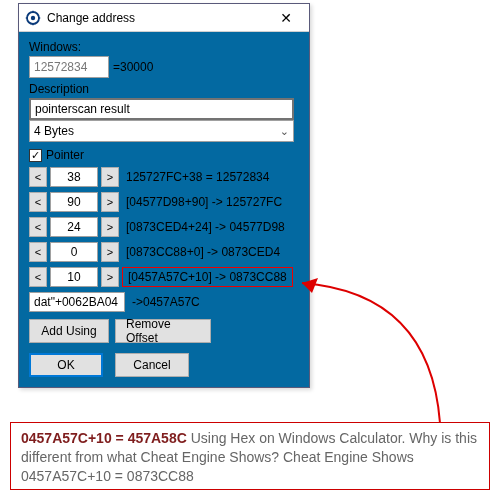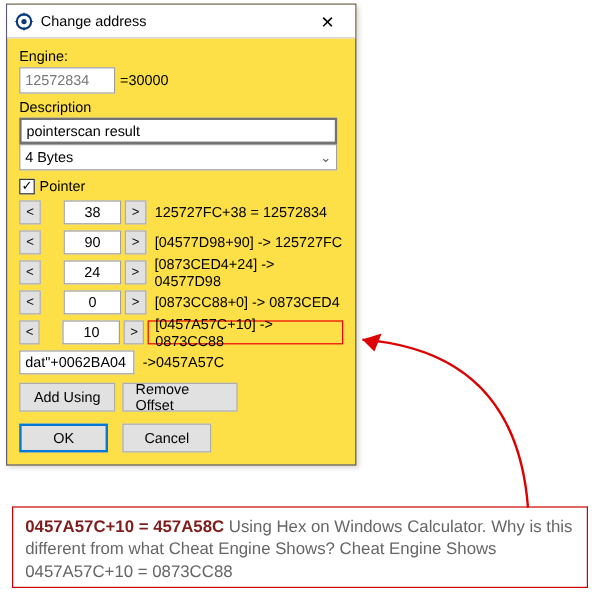--- a/index.html
+++ b/index.html
@@ -8,25 +8,25 @@
     font-family: "Segoe UI", Tahoma, sans-serif;
     font-size: 12px;
     background: #fff;
     width: 500px;
     height: 500px;
     position: relative;
     overflow: hidden;
   }
   .dialog {
     position: absolute;
-    left: 5px;
+    left: 18px;
     top: 3px;
     width: 292px;
     border: 1px solid #5a5a7a;
-    background: #fde047;
+    background: #0369a1;
     box-shadow: 2px 2px 4px rgba(0,0,0,0.15);
   }
   .titlebar {
     height: 28px;
     background: #fff;
     display: flex;
     align-items: center;
     padding: 0 2px 0 6px;
     border-bottom: 1px solid #d0d0d0;
   }
@@ -81,21 +81,21 @@
   .offset-row { display:flex; align-items:center; gap:3px; margin-bottom:3px; height:22px;}
   .sbtn {
     width:18px; height:20px;
     border:1px solid #adadad; background:#e1e1e1;
     display:flex; align-items:center; justify-content:center;
     font-size:11px;
   }
   .offset-input {
     width:48px; height:20px;
     border:1px solid #a0a0a0; background:#fff;
-    padding:2px 4px; font-size:12px; text-align:center;margin-left:16px;
+    padding:2px 4px; font-size:12px; text-align:center;
   }
   .offset-result {
     font-size:12px; padding-left:4px;
     height:20px; display:flex; align-items:center;
   }
   .offset-result.highlight {
     border:1.5px solid #e00; padding:0 5px;
   }
   .base-input {
     width:96px; height:20px;
@@ -145,21 +145,21 @@
         <circle cx="8" cy="8" r="6" fill="none" stroke="#0a3a7a" stroke-width="1.8"></circle>
         <circle cx="8" cy="8" r="2.2" fill="#0a3a7a"></circle>
         <path d="M8 0 L9 3 L7 3 Z M8 16 L9 13 L7 13 Z M0 8 L3 9 L3 7 Z M16 8 L13 9 L13 7 Z" fill="#0a3a7a"></path>
       </svg>
     </span>
     <span class="title">Change address</span>
     <span class="close">✕</span>
   </div>
 
   <div class="body">
-    <span class="lbl">Engine:</span>
+    <span class="lbl">Windows:</span>
     <div class="addr-row">
       <input class="addr-input" readonly="" value="12572834" style="">
       <span class="addr-eq">=30000</span>
     </div>
 
     <span class="lbl">Description</span>
     <input class="desc-input" value="pointerscan result" style="">
 
     <div class="type-select">
       <span>4 Bytes</span>

